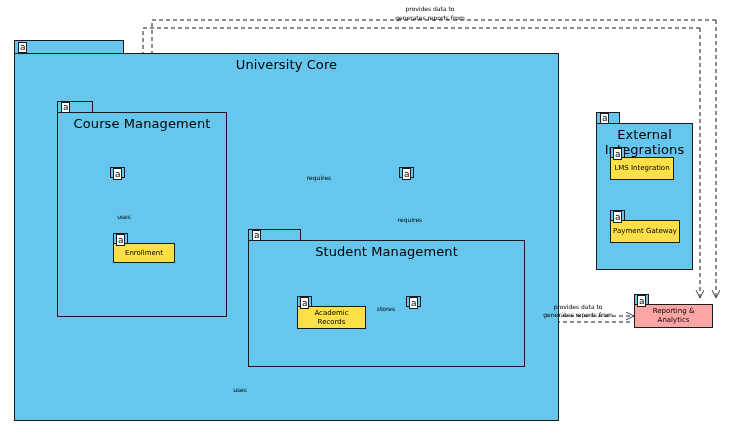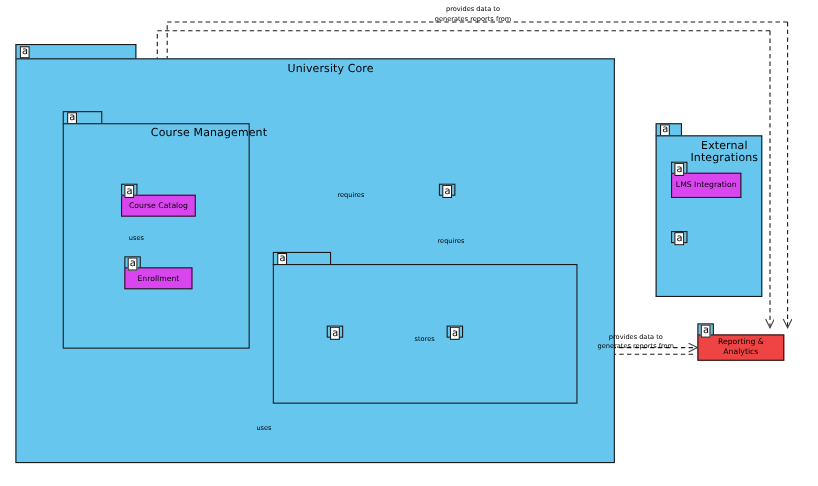--- a/index.html
+++ b/index.html
@@ -56,24 +56,24 @@
   }
   .pkg-body {
     position: absolute;
     left: 0;
     box-sizing: border-box;
     border: 1px solid #1b1b1b;
     background: #67c6ee;
   }
   .pkg-title {
     position: absolute;
-    left: 14px;
+    left: 0;
     width: 100%;
     text-align: center;
-    font-size: 10px;
+    font-size: 13px;
     color: #000000;
     letter-spacing: 0.1px;
   }
 
   
   .comp {
     position: absolute;
     box-sizing: border-box;
   }
   .comp-tab {
@@ -100,31 +100,31 @@
     padding: 0px 1px;
   }
   .comp-body {
     position: absolute;
     left: 0;
     top: 10px;
     right: 0;
     bottom: 0;
     box-sizing: border-box;
     border: 1px solid #1b1b1b;
-    background: #d946ef;
+    background: #fde047;
     display: flex;
     align-items: center;
     justify-content: center;
     text-align: center;
     font-size: 7px;
     color: #000000;
     line-height: 9px;
     padding: 0 2px;
   }
-  .comp-body.solid { background: #ef4444; }
+  .comp-body.solid { background: #fca5a5; }
 
   
   .elabel {
     position: absolute;
     font-size: 6px;
     line-height: 8px;
     color: #000000;
     white-space: nowrap;
     background: transparent;
   }
@@ -176,81 +176,83 @@
     </div>
     <div class="pkg-body" style="top:13px; width:545px; height:368px;"></div>
     <div class="pkg-title" style="top:17px;">University Core</div>
   </div>
 
   <div class="pkg" style="left:57px; top:101px; width:170px; height:216px;">
     <div class="pkg-tab" style="width:36px; height:12px;">
       <span class="stereo">a</span>
     </div>
     <div class="pkg-body" style="top:11px; width:170px; height:205px;"></div>
-    <div class="pkg-title" style="top:15px;margin-left:34px;">Course Management</div>
+    <div class="pkg-title" style="top:15px;">Course Management</div>
   </div>
 
   <div class="pkg" style="left:248px; top:229px; width:277px; height:138px;">
     <div class="pkg-tab" style="width:53px; height:12px;">
       <span class="stereo">a</span>
     </div>
     <div class="pkg-body" style="top:11px; width:277px; height:127px;"></div>
+    <div class="pkg-title" style="top:15px;">Student Management</div>
   </div>
 
   <div class="pkg" style="left:596px; top:112px; width:97px; height:158px;">
     <div class="pkg-tab" style="width:24px; height:12px;">
       <span class="stereo">a</span>
     </div>
     <div class="pkg-body" style="top:11px; width:97px; height:147px;"></div>
     <div class="pkg-title" style="top:15px;text-align:center;">External Integrations</div>
   </div>
 
   <div class="comp" style="left:110px; top:167px; width:68px; height:30px;">
     <div class="comp-tab">
       <span class="stereo">a</span>
     </div>
-    <div class="comp-body">Course Catalog</div>
   </div>
 
   <div class="comp" style="left:113px; top:233px; width:62px; height:30px;">
     <div class="comp-tab">
       <span class="stereo">a</span>
     </div>
     <div class="comp-body">Enrollment</div>
   </div>
 
   <div class="comp" style="left:399px; top:167px; width:76px; height:30px;">
     <div class="comp-tab">
       <span class="stereo">a</span>
     </div>
   </div>
 
   <div class="comp" style="left:297px; top:296px; width:69px; height:33px;">
     <div class="comp-tab">
       <span class="stereo">a</span>
     </div>
+    <div class="comp-body">Academic Records</div>
   </div>
 
   <div class="comp" style="left:406px; top:296px; width:61px; height:33px;">
     <div class="comp-tab">
       <span class="stereo">a</span>
     </div>
   </div>
 
   <div class="comp" style="left:610px; top:147px; width:64px; height:33px;">
     <div class="comp-tab">
       <span class="stereo">a</span>
     </div>
     <div class="comp-body">LMS Integration</div>
   </div>
 
   <div class="comp" style="left:610px; top:210px; width:70px; height:33px;">
     <div class="comp-tab">
       <span class="stereo">a</span>
     </div>
+    <div class="comp-body">Payment Gateway</div>
   </div>
 
   <div class="comp" style="left:634px; top:294px; width:79px; height:34px;">
     <div class="comp-tab">
       <span class="stereo">a</span>
     </div>
     <div class="comp-body solid">Reporting &amp; Analytics</div>
   </div>
 
   <div class="elabel ctr" style="left:319px; top:174px;">requires</div>

